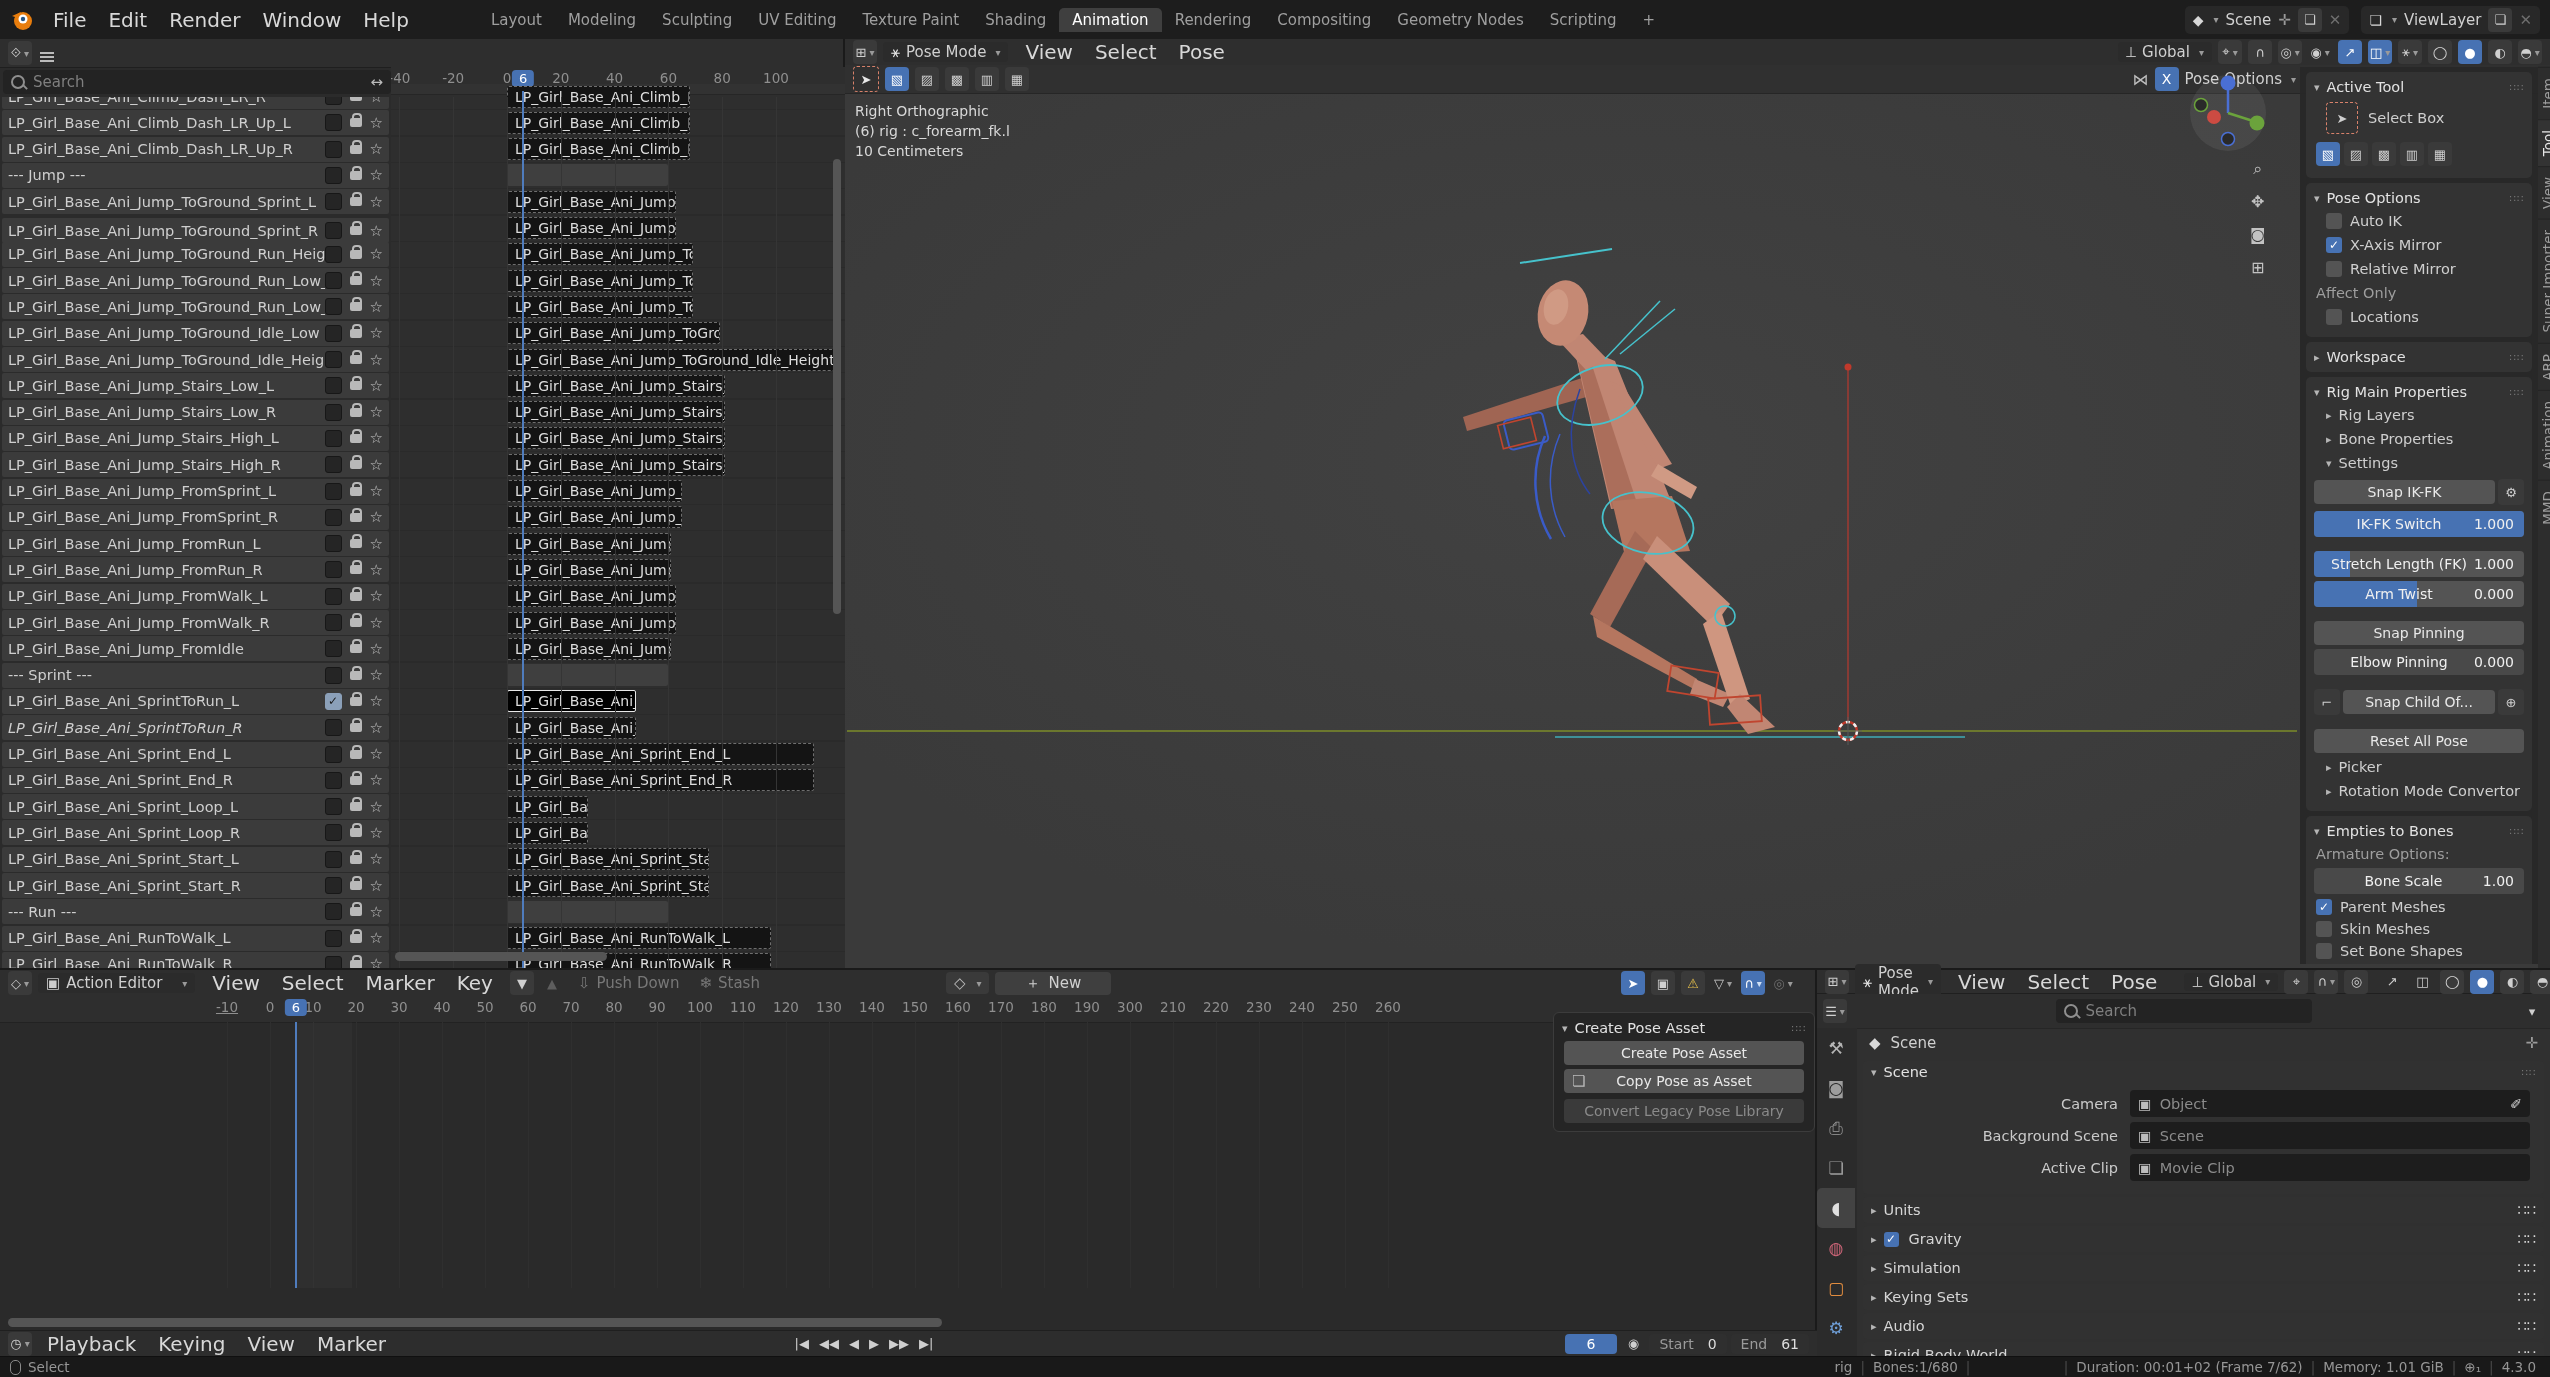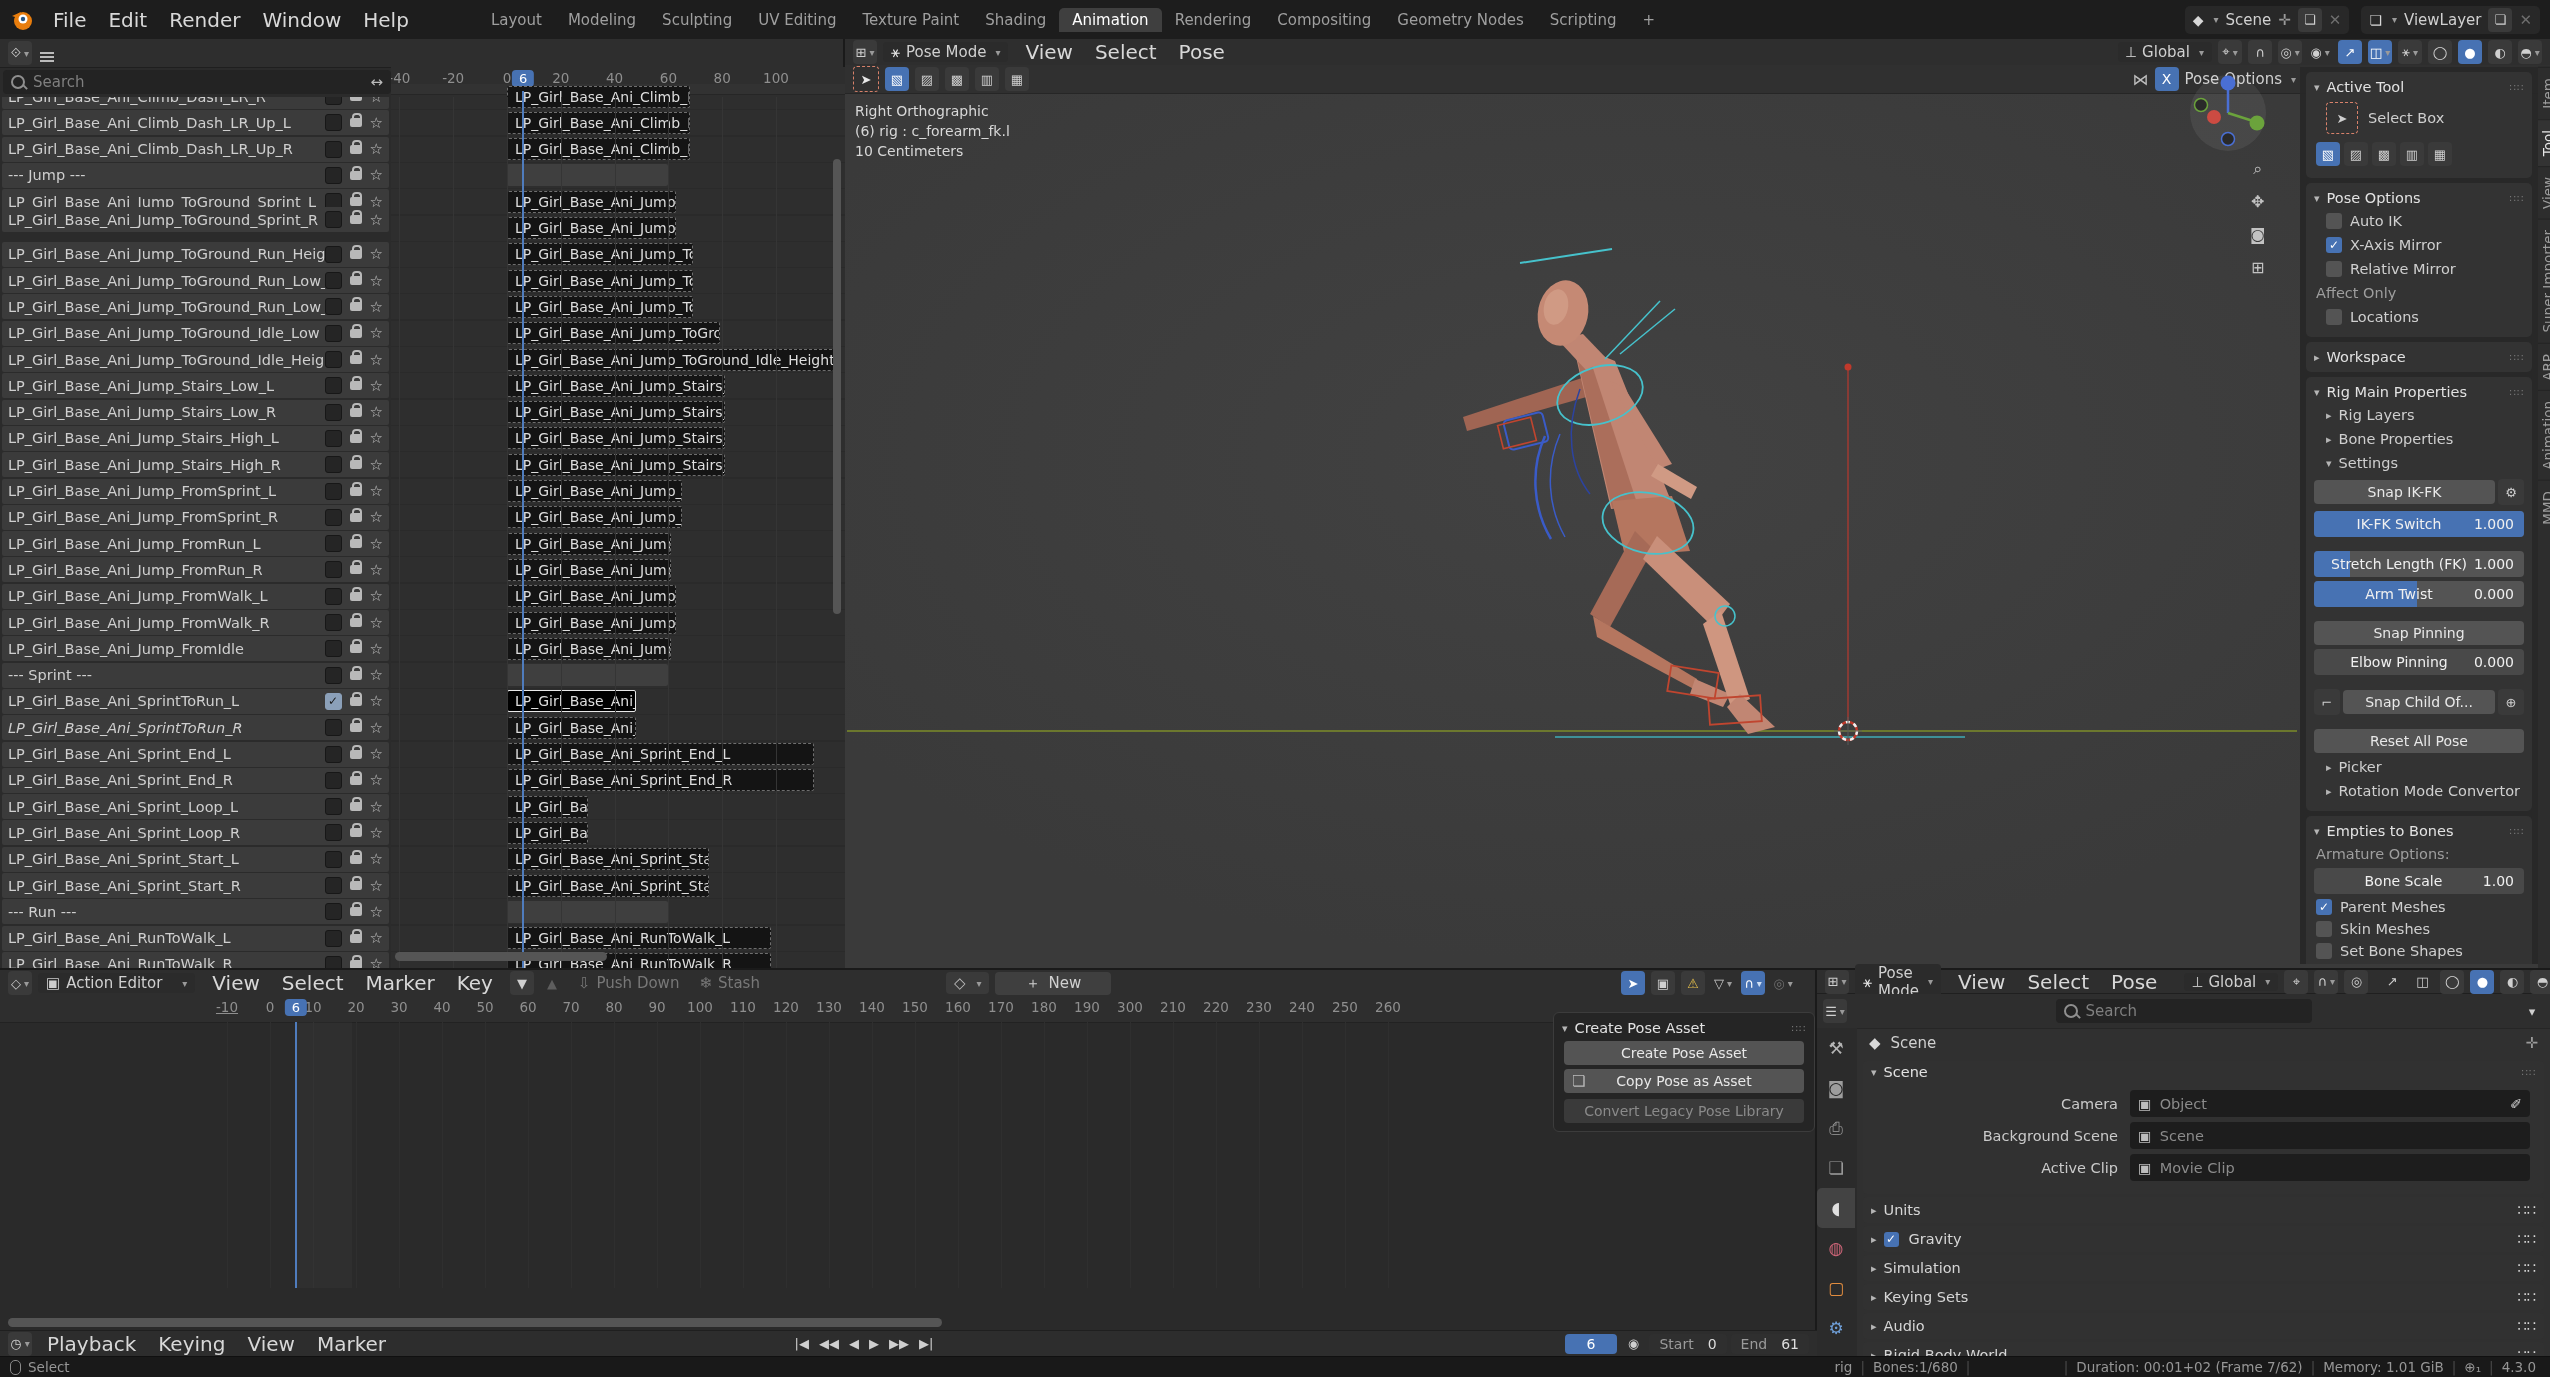--- a/index.html
+++ b/index.html
@@ -147,21 +147,21 @@
           <span class="chk"></span>
           <span class="lock"></span>
           <span class="star">☆</span>
         </div>
         <div class="chan-row" style="top: 92.2px;">
           <span class="chan-name">LP_Girl_Base_Ani_Jump_ToGround_Sprint_L</span>
           <span class="chk"></span>
           <span class="lock"></span>
           <span class="star">☆</span>
         </div>
-        <div class="chan-row" style="top: 110px;">
+        <div class="chan-row" style="top: 121px;">
           <span class="chan-name">LP_Girl_Base_Ani_Jump_ToGround_Sprint_R</span>
           <span class="chk"></span>
           <span class="lock"></span>
           <span class="star">☆</span>
         </div>
         <div class="chan-row" style="top: 144.8px;">
           <span class="chan-name">LP_Girl_Base_Ani_Jump_ToGround_Run_Height</span>
           <span class="chk"></span>
           <span class="lock"></span>
           <span class="star">☆</span>

